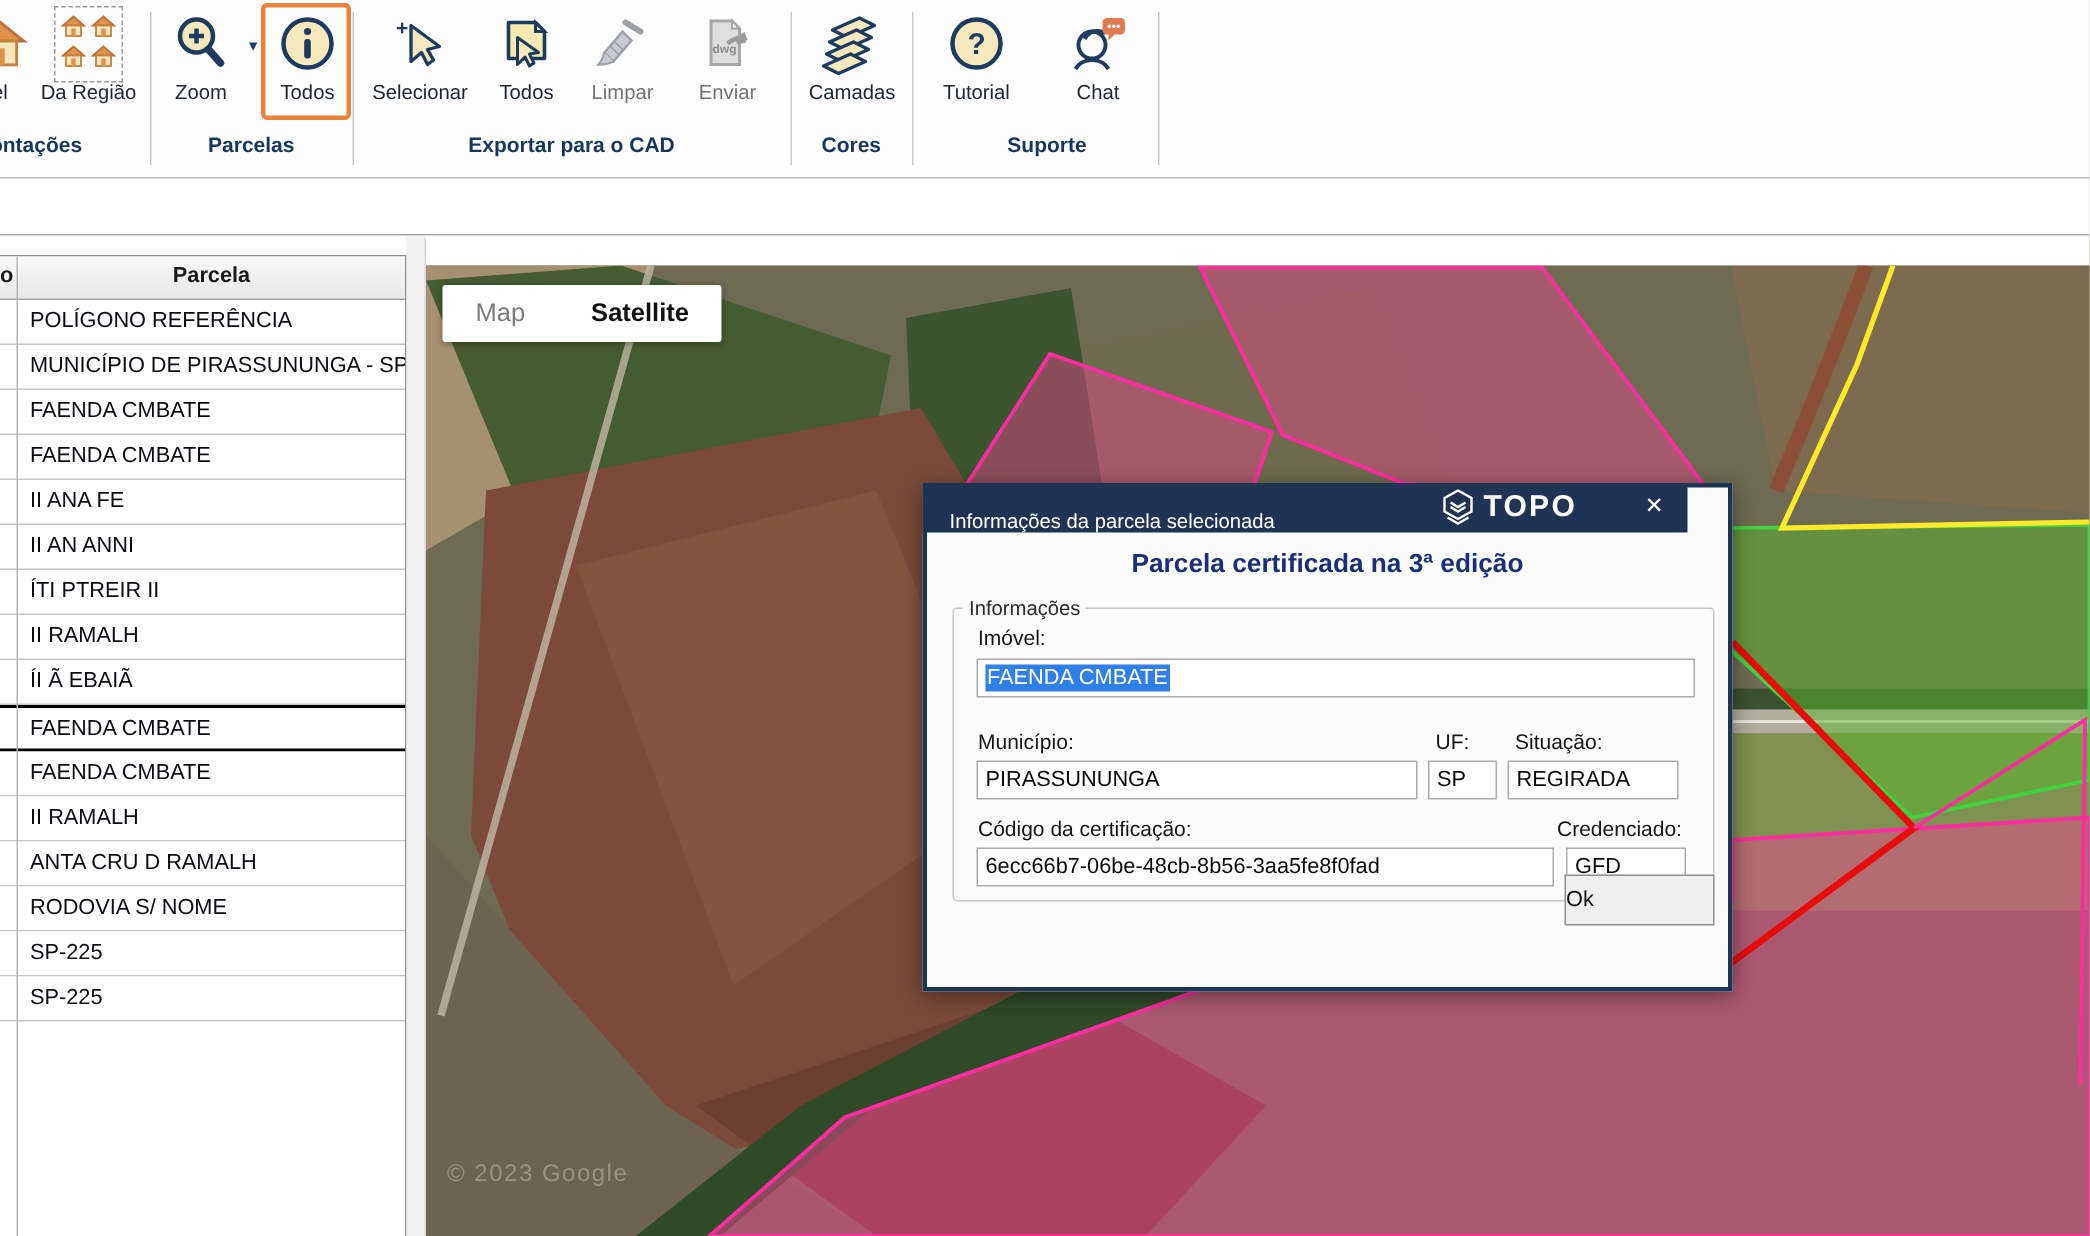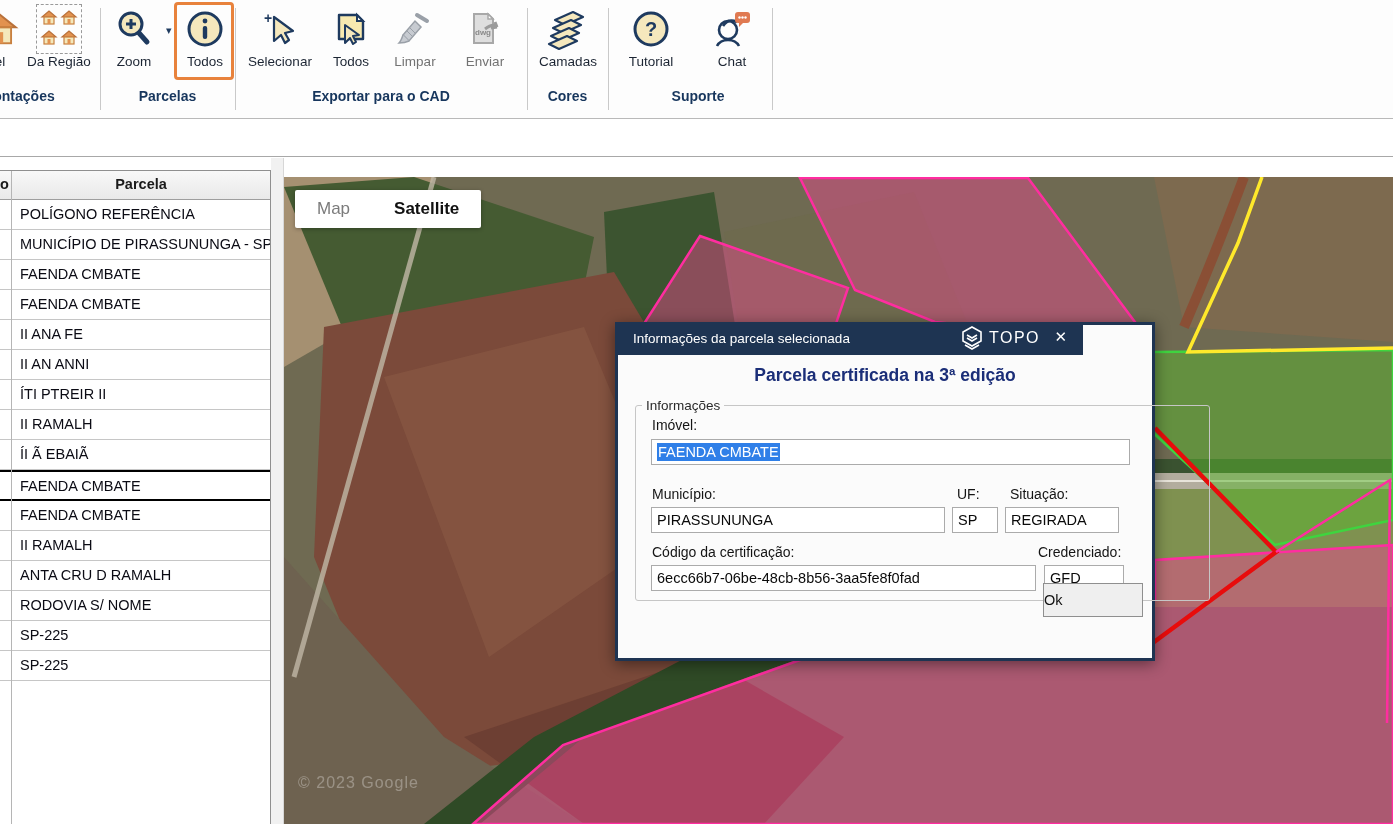--- a/index.html
+++ b/index.html
@@ -49,29 +49,29 @@
     font-size:17px; overflow:hidden; }
   #map-toggle .seg { padding:0 22px; line-height:38px; cursor:pointer; }
   #map-toggle .seg.inactive { color:#7b7b7b; }
   #map-toggle .seg.active { color:#111; font-weight:bold; }
   #attribution { position:absolute; left:14px; bottom:32px; font-size:16px;
     color:#ffffff; opacity:.30; letter-spacing:1px; }
 
   
   #dialog { position:absolute; left:615px; top:322px; width:540px; height:339px;
     background:#fbfbfb; border:3px solid #1e3452; box-shadow:0 3px 14px rgba(0,0,0,.45); }
-  #dlg-titlebar { position:absolute; left:-3px; top:-3px; width:468px; height:33px;
-    background:#1e3452; color:#fff; display:flex; align-items:center; }
+  #dlg-titlebar { position:absolute; left:-3px; top:-3px; width:510px; height:33px;
+    background:#1e3452; color:#fff; display:flex; align-items:flex-end; }
   #dlg-title { font-size:13.5px; margin-left:18px; }
   #dlg-logo { position:absolute; left:345px; top:4px; display:flex; align-items:center; gap:5px; }
-  #dlg-logo .logo-text { font-size:16px; font-weight:normal; letter-spacing:1.5px; color:#fff; }
+  #dlg-logo .logo-text { font-size:20px; font-weight:bold; letter-spacing:1.5px; color:#fff; }
   #dlg-close { position:absolute; right:16px; top:6px; font-size:15px; color:#fff; cursor:pointer; }
   #dlg-heading { position:absolute; left:0; top:40px; width:100%; text-align:center;
     font-size:17.5px; font-weight:bold; color:#1b2e78; }
-  #dlg-fieldset { position:absolute; left:17px; top:73px; width:575px; height:203px;
+  #dlg-fieldset { position:absolute; left:17px; top:73px; width:508px; height:203px;
     border:1px solid #c6c6c6; border-radius:3px; }
   #dlg-fieldset legend { font-size:13.5px; color:#2a2a2a; margin-left:6px; padding:0 4px; }
   .fld-label { position:absolute; font-size:14px; color:#141414; white-space:nowrap; }
   .fld-input { position:absolute; background:#fff; border:1px solid #ababab; height:26px;
     font-size:14.5px; color:#0a0a0a; line-height:24px; padding-left:5px; white-space:nowrap;
     overflow:hidden; }
   .sel-text { background:#2f7fe8; color:#fff; padding:1px 1px; }
   #ok-btn { position:absolute; left:425px; top:258px; width:100px; height:34px;
     background:#efefef; border:1px solid #8f8f8f; font-size:14.5px; color:#111;
     line-height:32px; cursor:pointer; }

